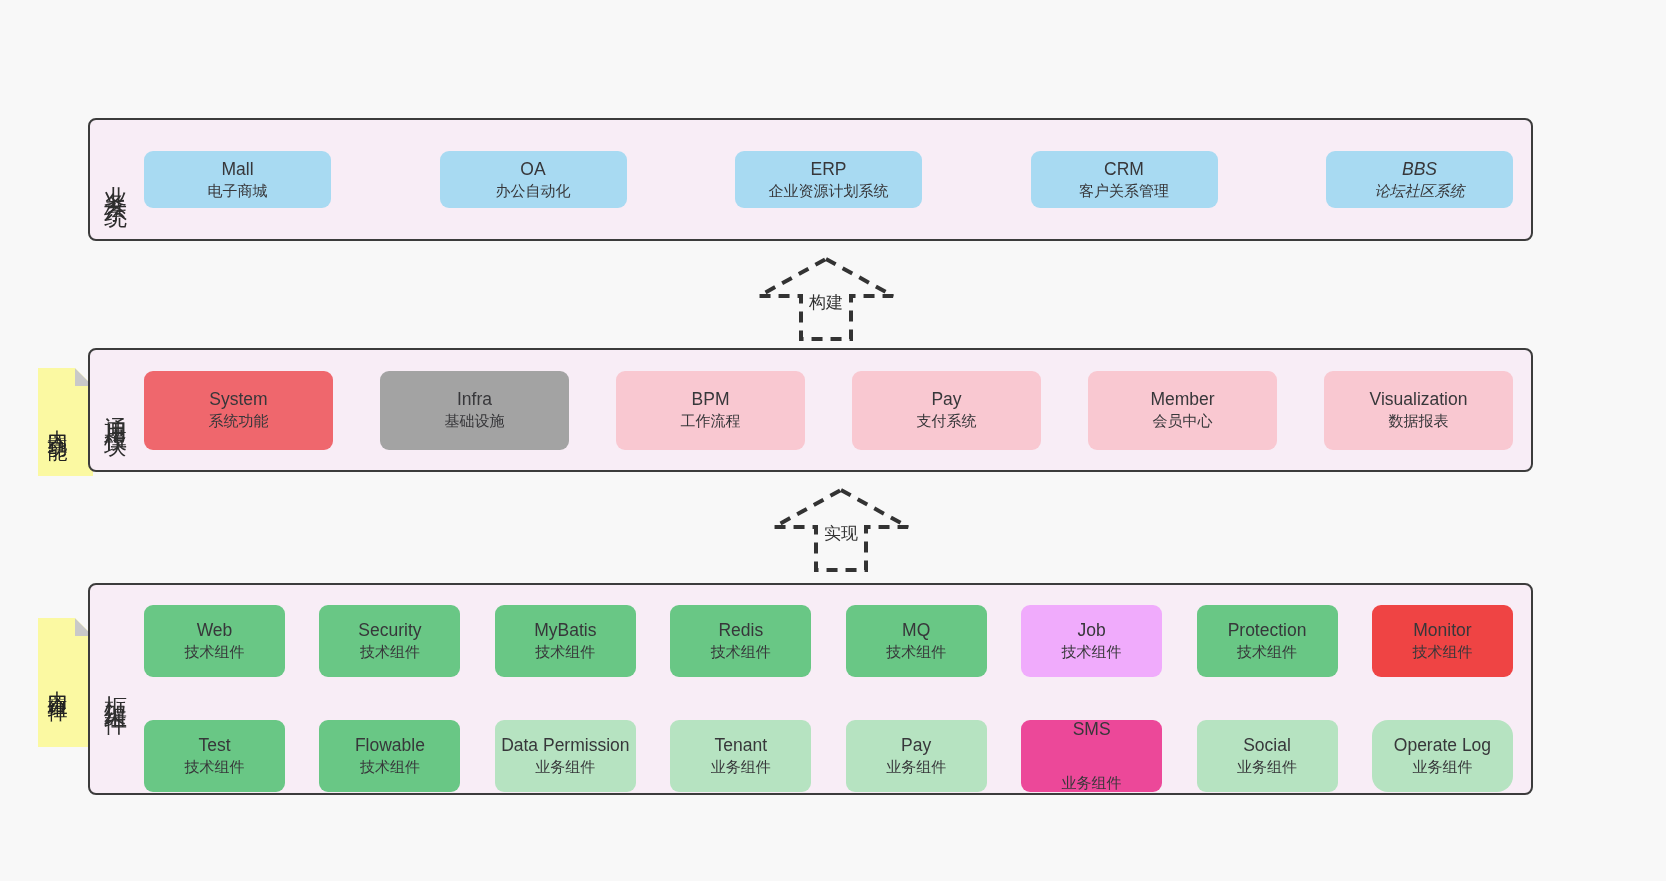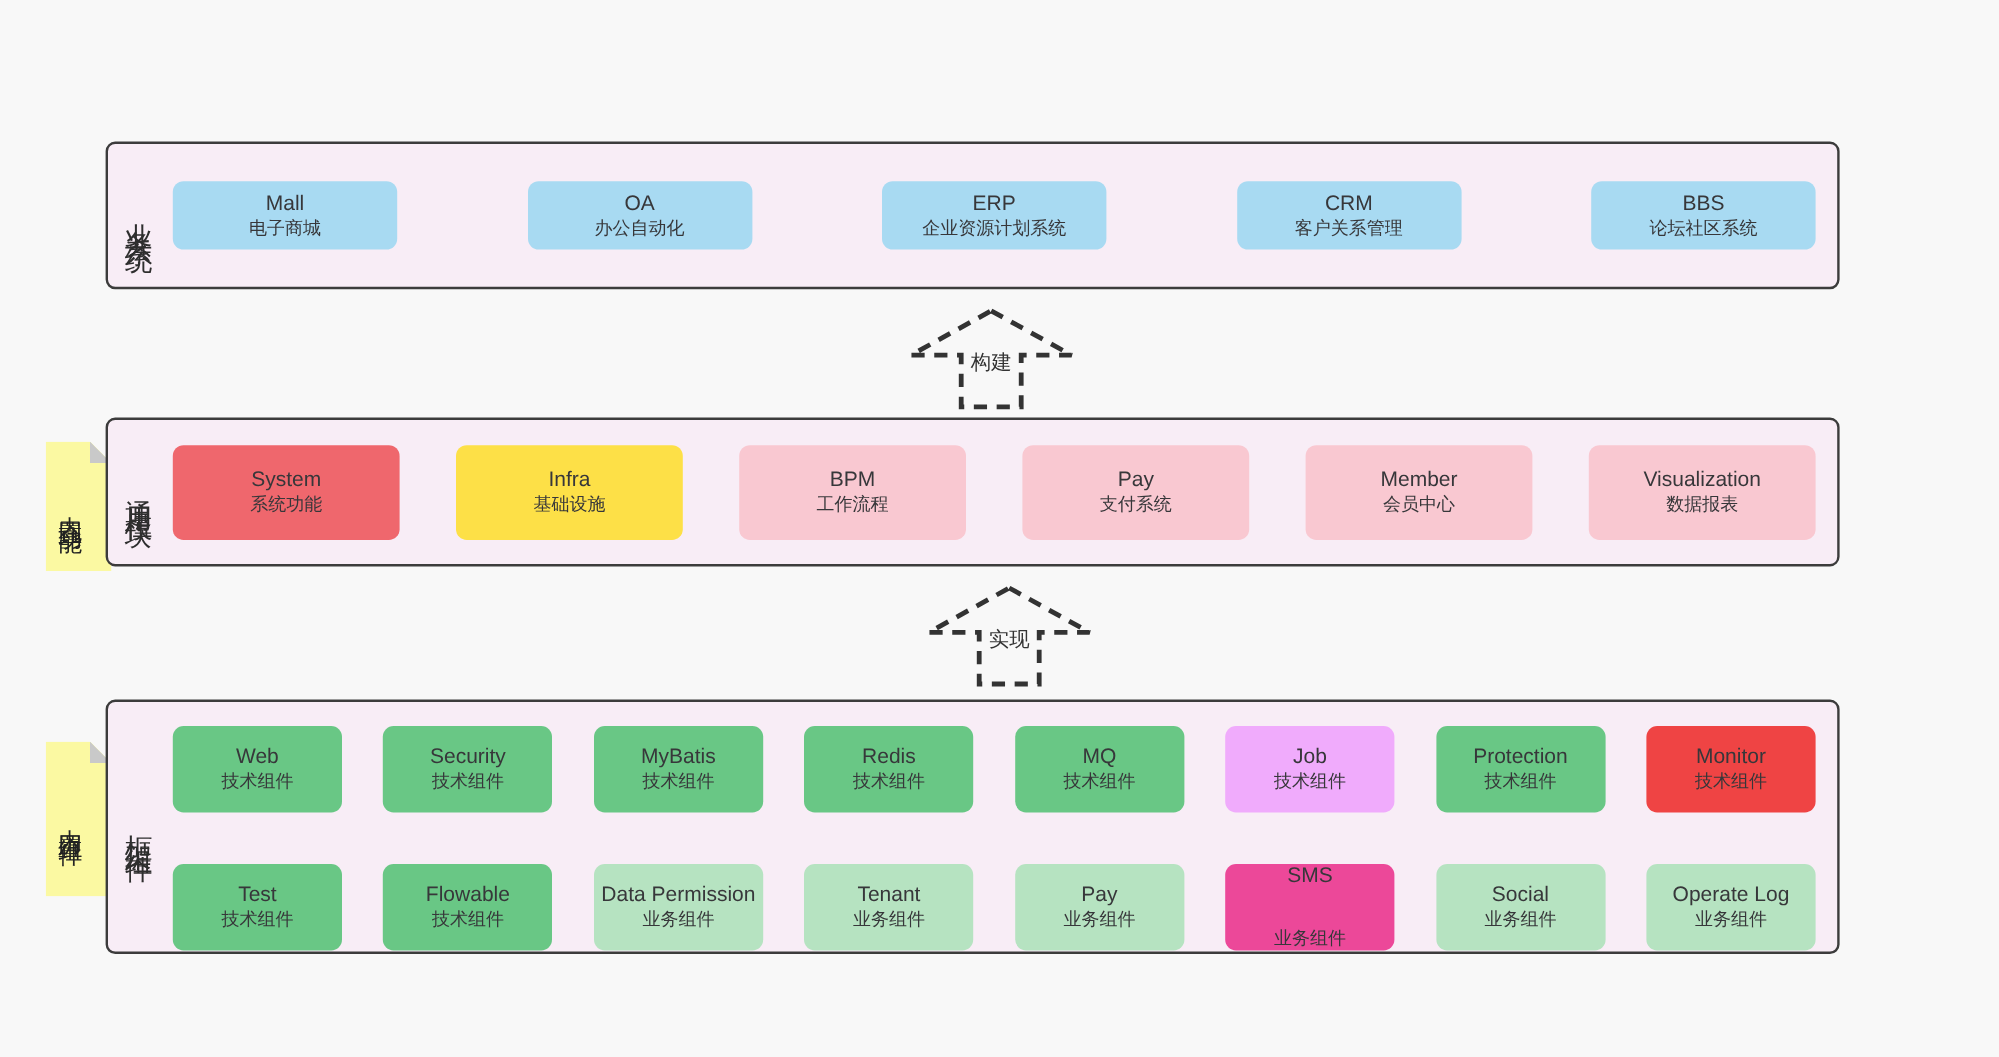--- a/index.html
+++ b/index.html
@@ -91,37 +91,37 @@
             <div class="box-subtitle">办公自动化</div>
           </div>
           <div class="box" style="background: rgb(168, 218, 242);">
             <div class="box-title">ERP</div>
             <div class="box-subtitle">企业资源计划系统</div>
           </div>
           <div class="box" style="background: rgb(168, 218, 242);">
             <div class="box-title">CRM</div>
             <div class="box-subtitle">客户关系管理</div>
           </div>
-          <div class="box" style="background: rgb(168, 218, 242);">
+          <div class="box" style="background: rgb(168, 218, 242); font-style: italic;">
             <div class="box-title">BBS</div>
             <div class="box-subtitle">论坛社区系统</div>
           </div>
         </div>
       </div>
   </section>
 
   <section class="layer" id="layer-1" style="background: rgb(248, 237, 246);">
     <div class="layer-label">通用模块</div>
     <div class="rows">
         <div class="box-row">
           <div class="box" style="background: rgb(239, 103, 109);">
             <div class="box-title">System</div>
             <div class="box-subtitle">系统功能</div>
           </div>
-          <div class="box" style="background: #fde047;">
+          <div class="box" style="background: #a3a3a3;">
             <div class="box-title">Infra</div>
             <div class="box-subtitle">基础设施</div>
           </div>
           <div class="box" style="background: rgb(249, 200, 209);">
             <div class="box-title">BPM</div>
             <div class="box-subtitle">工作流程</div>
           </div>
           <div class="box" style="background: rgb(249, 200, 209);">
             <div class="box-title">Pay</div>
             <div class="box-subtitle">支付系统</div>
@@ -197,21 +197,21 @@
             <div class="box-subtitle">业务组件</div>
           </div>
           <div class="box" style="background: #ec4899; gap: 32px;">
             <div class="box-title">SMS</div>
             <div class="box-subtitle">业务组件</div>
           </div>
           <div class="box" style="background: rgb(182, 227, 193);">
             <div class="box-title">Social</div>
             <div class="box-subtitle">业务组件</div>
           </div>
-          <div class="box" style="background: rgb(182, 227, 193);">
+          <div class="box" style="background: rgb(182, 227, 193); border-radius: 16px;">
             <div class="box-title">Operate Log</div>
             <div class="box-subtitle">业务组件</div>
           </div>
         </div>
       </div>
   </section>
 
   <div class="arrow" id="arrow-0">
     <svg width="140" height="86" viewBox="0 0 140 86">
       <polygon points="70,3 137,40 95,40 95,83 45,83 45,40 3,40" fill="none" stroke="#333" stroke-width="4" stroke-dasharray="11 8" stroke-linejoin="miter"></polygon>

